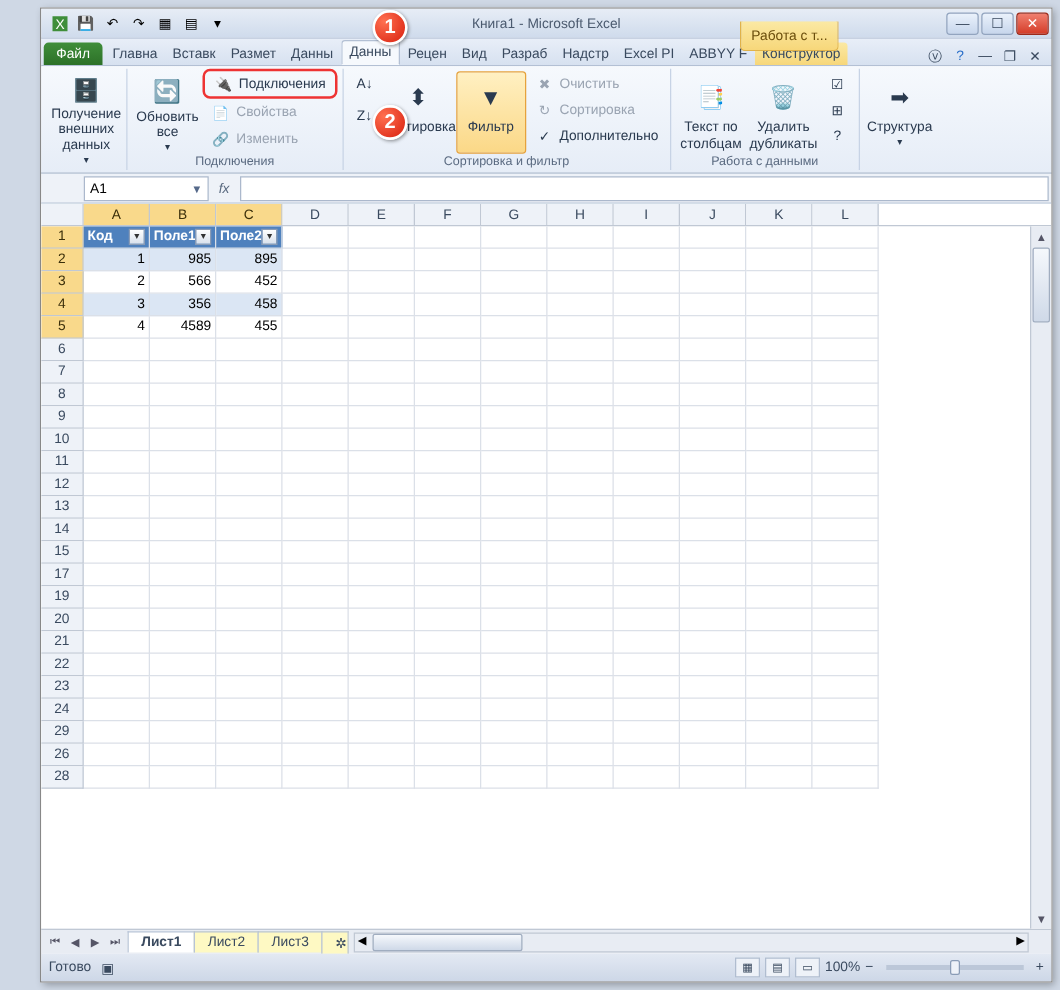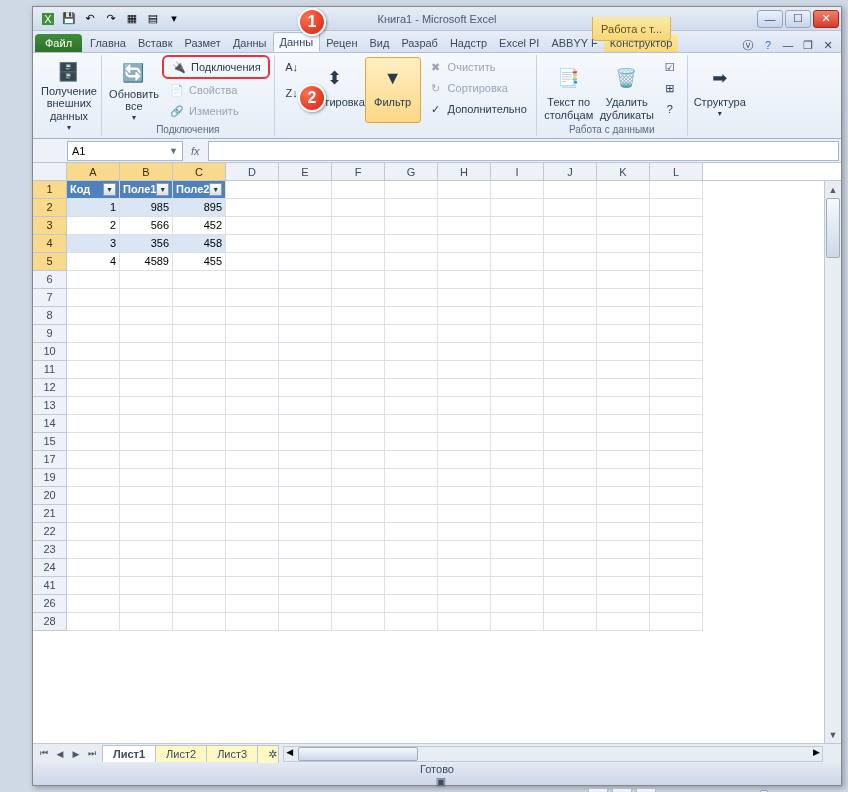--- a/index.html
+++ b/index.html
@@ -33,21 +33,21 @@
 .big-btn.selected { border-color:#e6a23c; background:linear-gradient(#fff0c2,#fbd887); }
 .icon-box { width:32px; height:32px; display:flex; align-items:center; justify-content:center; margin-bottom:2px; font-size:18px; }
 .small-btns { display:flex; flex-direction:column; gap:1px; }
 .small-btn { display:flex; align-items:center; gap:4px; padding:1px 4px; border:1px solid transparent; border-radius:3px; cursor:pointer; color:#2a3a4f; white-space:nowrap; }
 .small-btn.disabled { color:#9aa4b2; }
 .small-icon { width:16px; height:16px; display:flex; align-items:center; justify-content:center; font-size:11px; }
 .highlight-box { border:2px solid #e33; border-radius:6px; padding:0 2px; background:transparent; position:relative; margin:-2px 0 0 -2px; }
 
 
 .formula-bar { height:24px; background:#eef2f8; border-bottom:1px solid #b7c3d6; display:flex; align-items:center; }
-.name-box { width:116px; height:20px; margin:2px 2px 2px 34px; background:#fff; border:1px solid #abb8cc; display:flex; align-items:center; padding:0 4px; }
+.name-box { width:100px; height:20px; margin:2px 2px 2px 34px; background:#fff; border:1px solid #abb8cc; display:flex; align-items:center; padding:0 4px; }
 .name-box .dd { margin-left:auto; color:#55698a; font-size:9px; }
 .fx-btn { padding:0 6px; color:#5a6a80; font-style:italic; }
 .formula-input { flex:1; height:20px; margin:2px; background:#fff; border:1px solid #abb8cc; }
 
 
 .sheet-wrap { flex:1; display:flex; flex-direction:column; background:#fff; overflow:hidden; }
 .col-headers { display:flex; height:18px; border-bottom:1px solid #c0c8d4; }
 .corner { width:34px; background:#eef2f8; border-right:1px solid #c0c8d4; }
 .colh { width:53px; text-align:center; background:#eef2f8; border-right:1px solid #c0c8d4; color:#3a4a5f; font-size:11px; line-height:18px; }
 .colh.sel { background:#f9d98b; color:#3b2f0a; }
@@ -66,21 +66,21 @@
 
 .sheet-tabs { height:20px; background:#e8ecf3; display:flex; align-items:center; border-top:1px solid #c0c8d4; }
 .nav-btns { display:flex; padding:0 4px; gap:2px; }
 .nav-btns span { width:14px; height:14px; display:flex; align-items:center; justify-content:center; color:#556; font-size:9px; }
 .sheet-tab { padding:2px 10px; background:#fef9c3; border:1px solid #b7c3d6; border-bottom:none; margin-left:-1px; color:#3a4a5f; }
 .sheet-tab.active { background:#fff; font-weight:bold; }
 .hscroll { flex:1; height:16px; margin:0 18px 0 4px; background:#e8ecf3; border:1px solid #c0c8d4; position:relative; }
 .hscroll .thumb { position:absolute; left:0; top:0; bottom:0; width:120px; background:linear-gradient(#f5f8fc,#cfd9e8); border:1px solid #a0adc0; border-radius:2px; }
 
 
-.statusbar { height:22px; background:linear-gradient(#e3e9f3,#cdd7e7); display:flex; align-items:center; padding:0 6px; color:#3a4a5f;flex-direction:column; }
+.statusbar { height:22px; background:linear-gradient(#e3e9f3,#cdd7e7); display:flex; align-items:center; padding:0 6px; color:#3a4a5f; }
 .status-right { margin-left:auto; display:flex; align-items:center; gap:4px; }
 .view-btn { width:20px; height:16px; background:#eef2f8; border:1px solid #b0bdd0; display:flex; align-items:center; justify-content:center; font-size:9px; }
 .zoom-slider { width:110px; height:4px; background:#bcc7d8; position:relative; margin:0 6px; }
 .zoom-slider .handle { position:absolute; left:50%; top:-4px; width:8px; height:12px; margin-left:-4px; background:#eef2f8; border:1px solid #8a9cb6; border-radius:2px; }
 
 
 .marker { position:absolute; width:28px; height:28px; border-radius:50%; background:radial-gradient(circle at 30% 30%, #ff7050, #d81f0e); border:2px solid #fff; box-shadow:1px 1px 3px rgba(0,0,0,.4); color:#fff; font-size:16px; font-weight:bold; display:flex; align-items:center; justify-content:center; z-index:100; }
 </style>
 </head>
 <body>
@@ -199,20 +199,21 @@
           <div class="small-btn disabled">
               <span class="small-icon">↻</span>
               <span>Сортировка</span>
             </div>
           <div class="small-btn">
               <span class="small-icon">✓</span>
               <span>Дополнительно</span>
             </div>
         </div>
       </div>
+      <div class="group-label">Сортировка и фильтр</div>
     </div>
 
     <div class="group">
       <div class="group-body">
         <div class="big-btn">
           <div class="icon-box">📑</div>
           <span>Текст по столбцам</span>
         </div>
         <div class="big-btn">
           <div class="icon-box">🗑️</div>
@@ -605,21 +606,21 @@
           <div class="cell"></div>
           <div class="cell"></div>
           <div class="cell"></div>
           <div class="cell"></div>
           <div class="cell"></div>
           <div class="cell"></div>
           <div class="cell"></div>
           <div class="cell"></div>
         </div>
         <div class="row">
-          <div class="rowh">41</div>
+          <div class="rowh">29</div>
           <div class="cell"></div>
           <div class="cell"></div>
           <div class="cell"></div>
           <div class="cell"></div>
           <div class="cell"></div>
           <div class="cell"></div>
           <div class="cell"></div>
           <div class="cell"></div>
           <div class="cell"></div>
           <div class="cell"></div>

